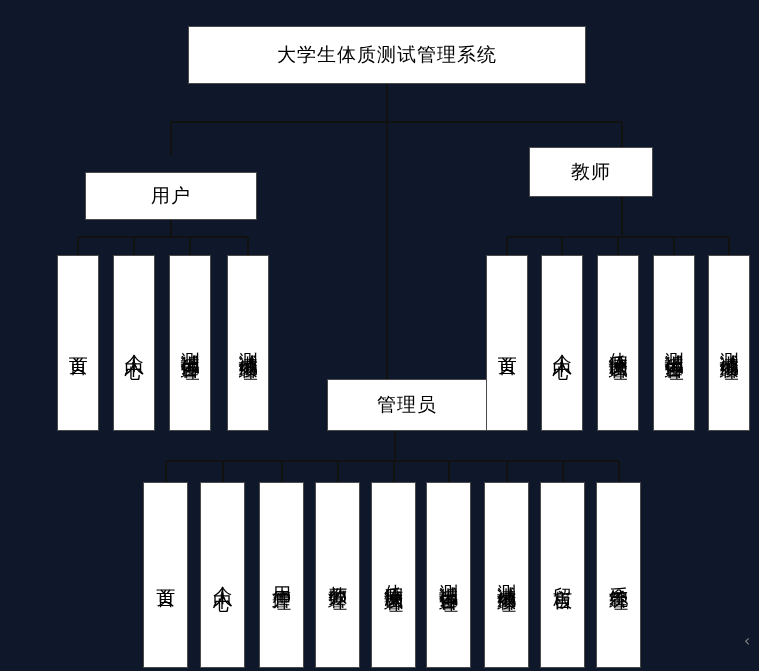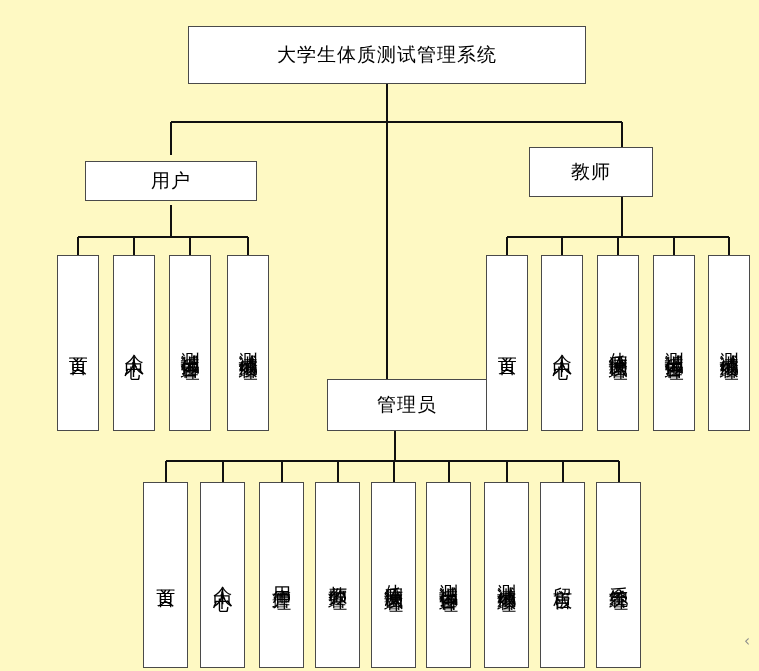--- a/index.html
+++ b/index.html
@@ -9,21 +9,21 @@
   }
   body {
     font-family: "Liberation Serif", "DejaVu Serif", serif;
     color: #000000;
   }
   #diagram-root {
     position: relative;
     width: 759px;
     height: 671px;
     overflow: hidden;
-    background: #fef9c3;
+    background: #0f172a;
   }
   #edge-layer {
     position: absolute;
     left: 0;
     top: 0;
     width: 759px;
     height: 671px;
     pointer-events: none;
   }
   .node {
@@ -107,21 +107,21 @@
         <line x1="562.5" y1="461" x2="562.5" y2="482"></line>
         <line x1="618.5" y1="461" x2="618.5" y2="482"></line>
       </g>
   </svg>
 
   <div class="node h-node" id="node-root" style="left: 188px; top: 26px; width: 398px; height: 58px;">
     <span class="node-label">大学生体质测试管理系统</span>
   </div>
 
   <div id="node-host">
-      <div class="node h-node" style="left: 85px; top: 161px; width: 172px; height: 40px;">
+      <div class="node h-node" style="left: 85px; top: 172px; width: 172px; height: 48px;">
         <span class="node-label">用户</span>
       </div>
       <div class="node v-node" style="left: 57px; top: 255px; width: 42px; height: 176px;">
         <span class="node-label">首页</span>
       </div>
       <div class="node v-node" style="left: 113px; top: 255px; width: 42px; height: 176px;">
         <span class="node-label">个人中心</span>
       </div>
       <div class="node v-node" style="left: 169px; top: 255px; width: 42px; height: 176px;">
         <span class="node-label">测试报告管理</span>

